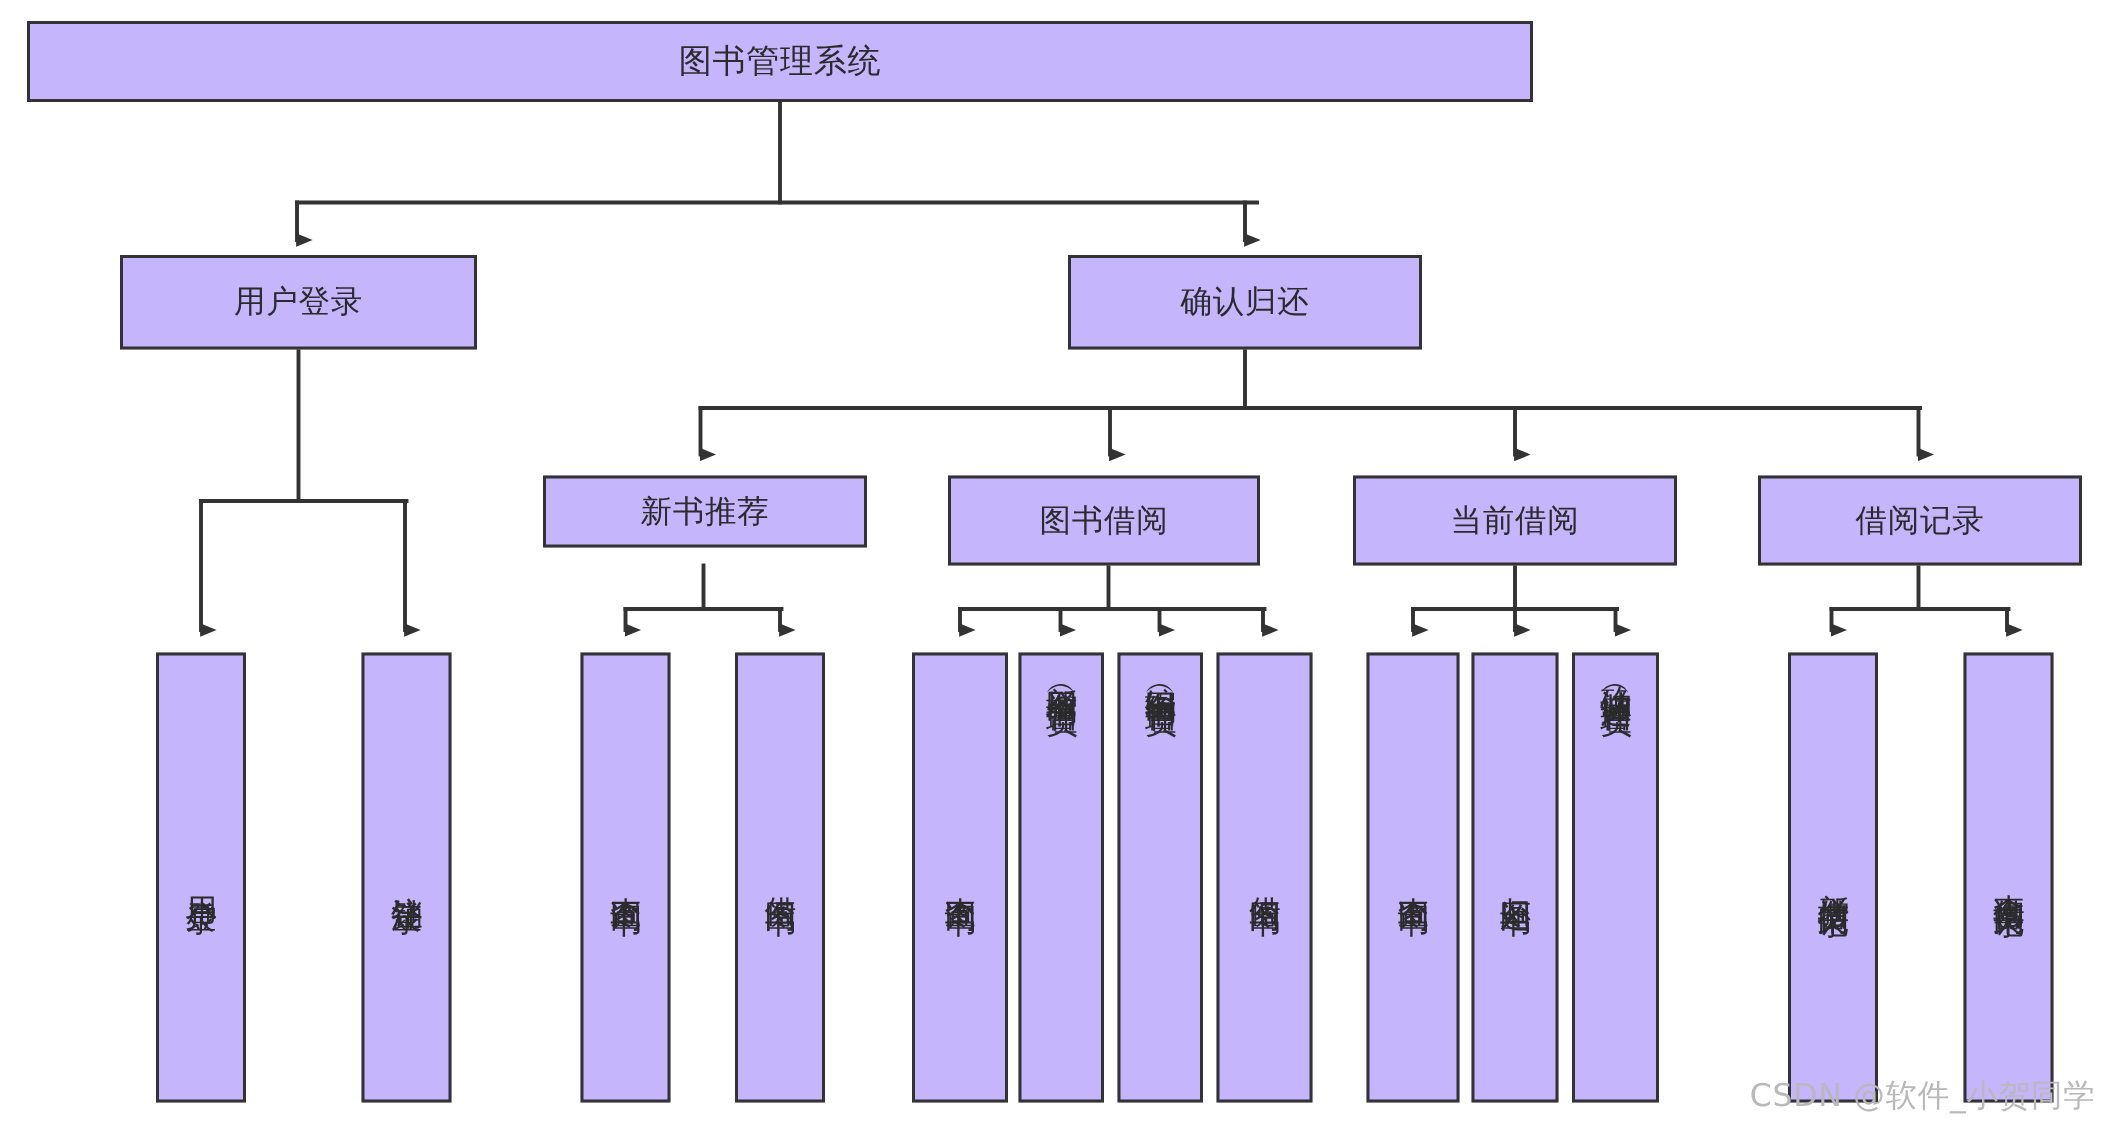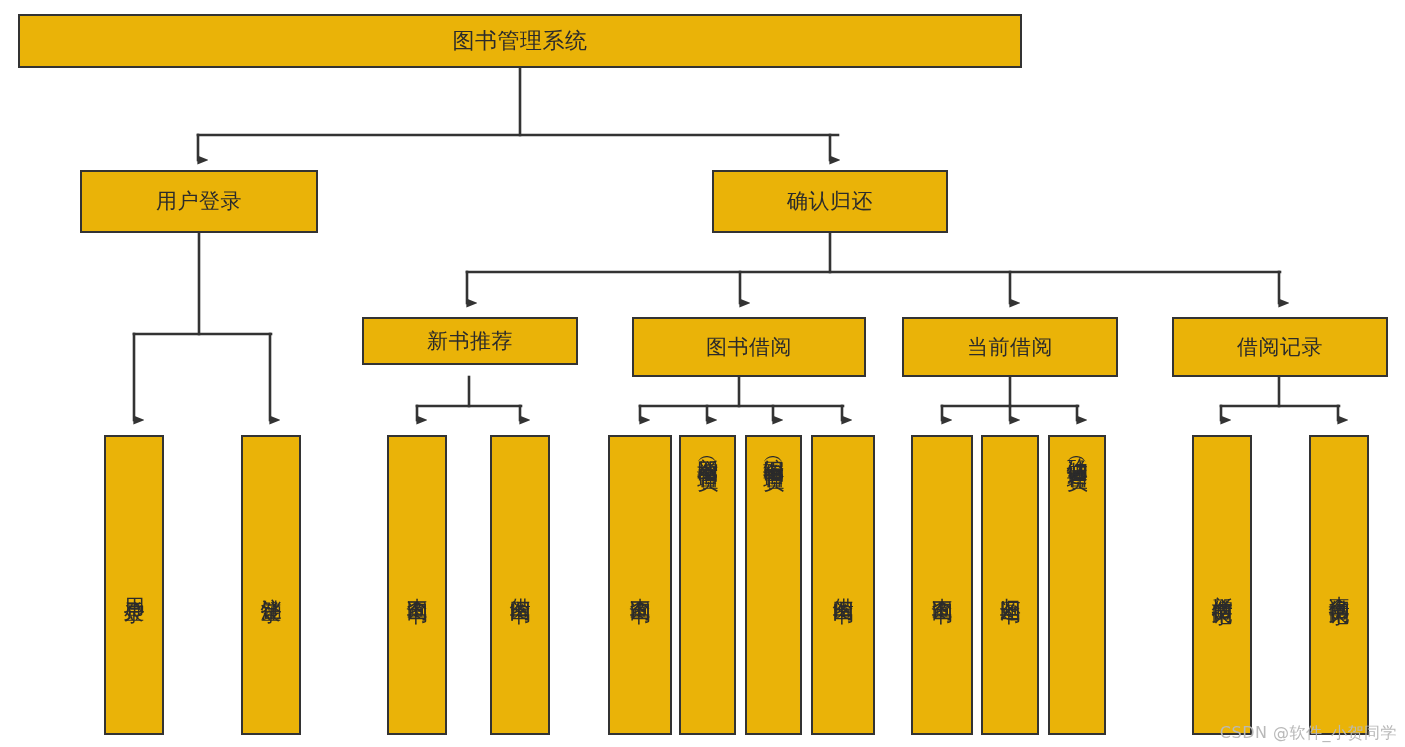--- a/index.html
+++ b/index.html
@@ -21,21 +21,21 @@
   #edge-layer {
     position: absolute;
     left: 0;
     top: 0;
     width: 1405px;
     height: 747px;
   }
   .node {
     position: absolute;
     box-sizing: border-box;
-    background: #eab308;
+    background: #c4b5fd;
     border: 2px solid #333333;
     display: flex;
     align-items: center;
     justify-content: center;
     color: #2b2b2b;
     z-index: 3;
     font-family: Liberation Serif, serif;
   }
   .node-label {
     display: block;
@@ -66,21 +66,21 @@
     white-space: nowrap;
   }
   .node.v.mid {
     align-items: center;
     padding-top: 0;
   }
   #watermark {
     position: absolute;
     right: 8px;
     bottom: 3px;
-    font-size: 16px;
+    font-size: 21px;
     color: #b9b9b9;
     letter-spacing: 0.5px;
     z-index: 6;
     white-space: nowrap;
     font-family: "DejaVu Sans", "Liberation Sans", sans-serif;
   }
 </style>
 </head>
 <body>
 
@@ -157,21 +157,21 @@
   </div>
 
   <div class="node h" style="left:712px; top:170px; width:236px; height:63px;">
     <span class="node-label">确认归还</span>
   </div>
 
   <div class="node h" style="left:362px; top:317px; width:216px; height:48px;">
     <span class="node-label">新书推荐</span>
   </div>
 
-  <div class="node h" style="left:632px; top:317px; width:234px; height:60px;">
+  <div class="node h" style="left:632px; top:317px; width:208px; height:60px;">
     <span class="node-label">图书借阅</span>
   </div>
 
   <div class="node h" style="left:1172px; top:317px; width:216px; height:60px;">
     <span class="node-label">借阅记录</span>
   </div>
 
   <div class="node h" style="left:902px; top:317px; width:216px; height:60px;">
     <span class="node-label">当前借阅</span>
   </div>

